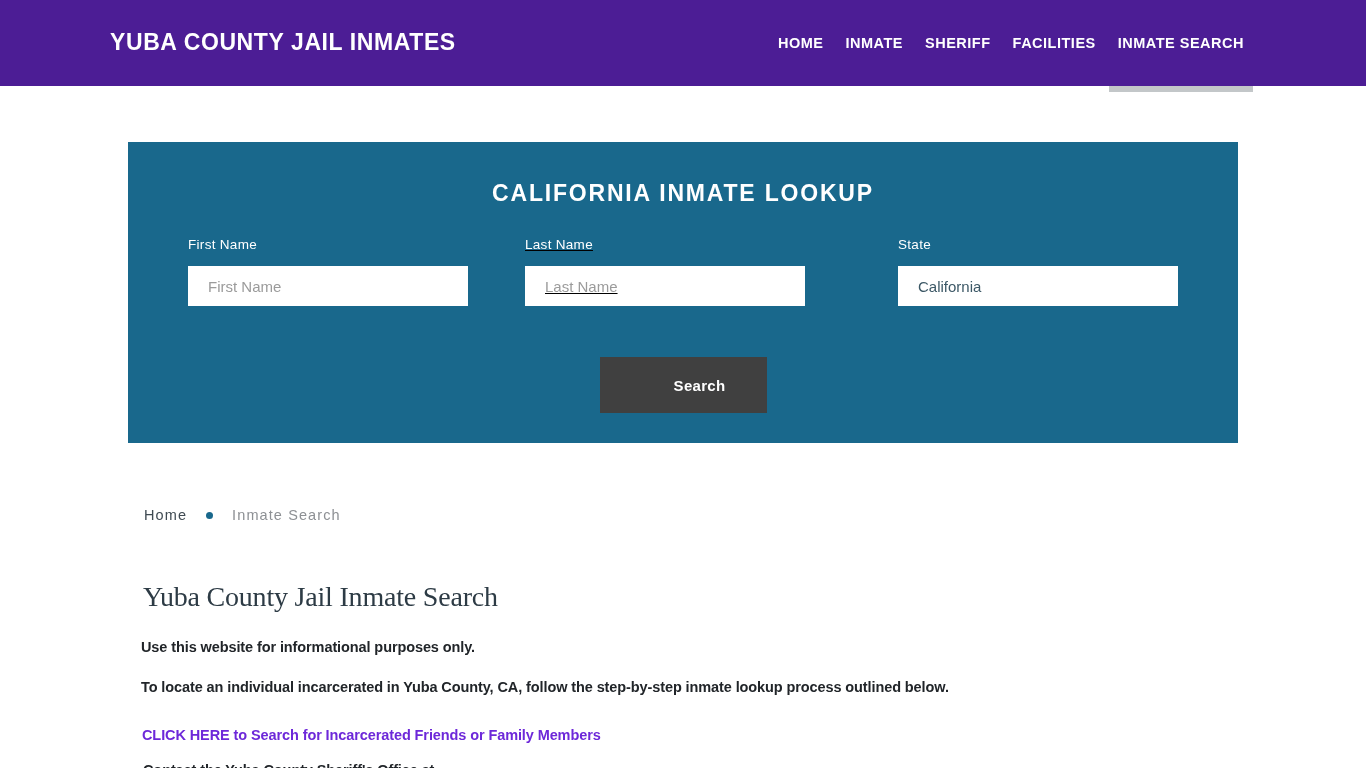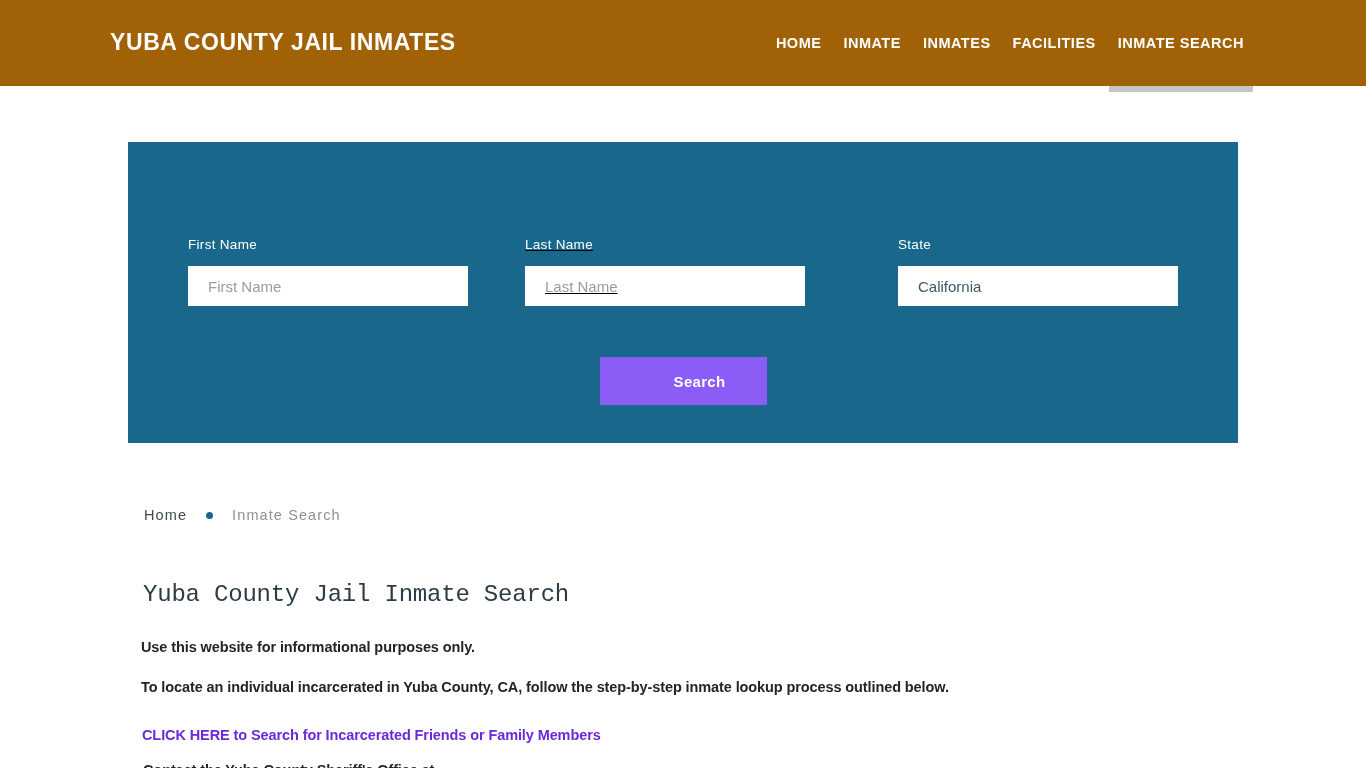--- a/index.html
+++ b/index.html
@@ -10,21 +10,21 @@
     overflow: hidden;
     background: #ffffff;
     font-family: "Liberation Sans", sans-serif;
   }
 
   
   #site-header {
     position: relative;
     width: 1366px;
     height: 86px;
-    background: #a16207;
+    background: #4c1d95;
     display: flex;
     align-items: flex-start;
   }
 
   #site-title {
     position: absolute;
     left: 110px;
     top: 29px;
     font-size: 23px;
     font-weight: bold;
@@ -119,22 +119,22 @@
   .field-input::placeholder {
     color: #9b9b9b;
     opacity: 1;
   }
 
   #search-button {
     position: absolute;
     left: 472px;
     top: 215px;
     width: 167px;
-    height: 48px;
-    background: #8b5cf6;
+    height: 56px;
+    background: #404040;
     border: none;
     color: #ffffff;
     font-size: 15px;
     font-weight: bold;
     letter-spacing: 0.3px;
     font-family: "Liberation Sans", sans-serif;
     cursor: pointer;
     padding-left: 32px;
   }
 
@@ -166,25 +166,25 @@
   }
   #breadcrumb-current {
     color: #8d9094;
   }
 
   
   #page-title {
     position: absolute;
     left: 143px;
     top: 581px;
-    font-size: 24px;
+    font-size: 28px;
     font-weight: normal;
     color: #2d3b45;
     letter-spacing: -0.2px;
-    font-family: Liberation Mono, monospace;
+    font-family: Liberation Serif, serif;
     white-space: nowrap;
   }
 
   .body-para {
     position: absolute;
     left: 141px;
     font-size: 14.5px;
     font-weight: bold;
     color: #212529;
     letter-spacing: -0.1px;
@@ -223,29 +223,30 @@
 </head>
 <body>
 
 <header id="site-header">
 
   <a id="site-title">YUBA COUNTY JAIL INMATES</a>
 
   <nav id="main-nav">
     <a class="nav-item">HOME</a>
     <a class="nav-item">INMATE</a>
-    <a class="nav-item">INMATES</a>
+    <a class="nav-item">SHERIFF</a>
     <a class="nav-item">FACILITIES</a>
     <a class="nav-item active">INMATE SEARCH</a>
   </nav>
 
 </header>
 
 <section id="lookup-panel">
 
+  <h2 id="lookup-title">CALIFORNIA INMATE LOOKUP</h2>
 
   <div class="field-group" id="group-first">
     <label class="field-label">First Name</label>
     <input class="field-input" type="text" placeholder="First Name" style="">
   </div>
 
   <div class="field-group" id="group-last">
     <label class="field-label">Last Name</label>
     <input class="field-input" type="text" placeholder="Last Name" style="">
   </div>

